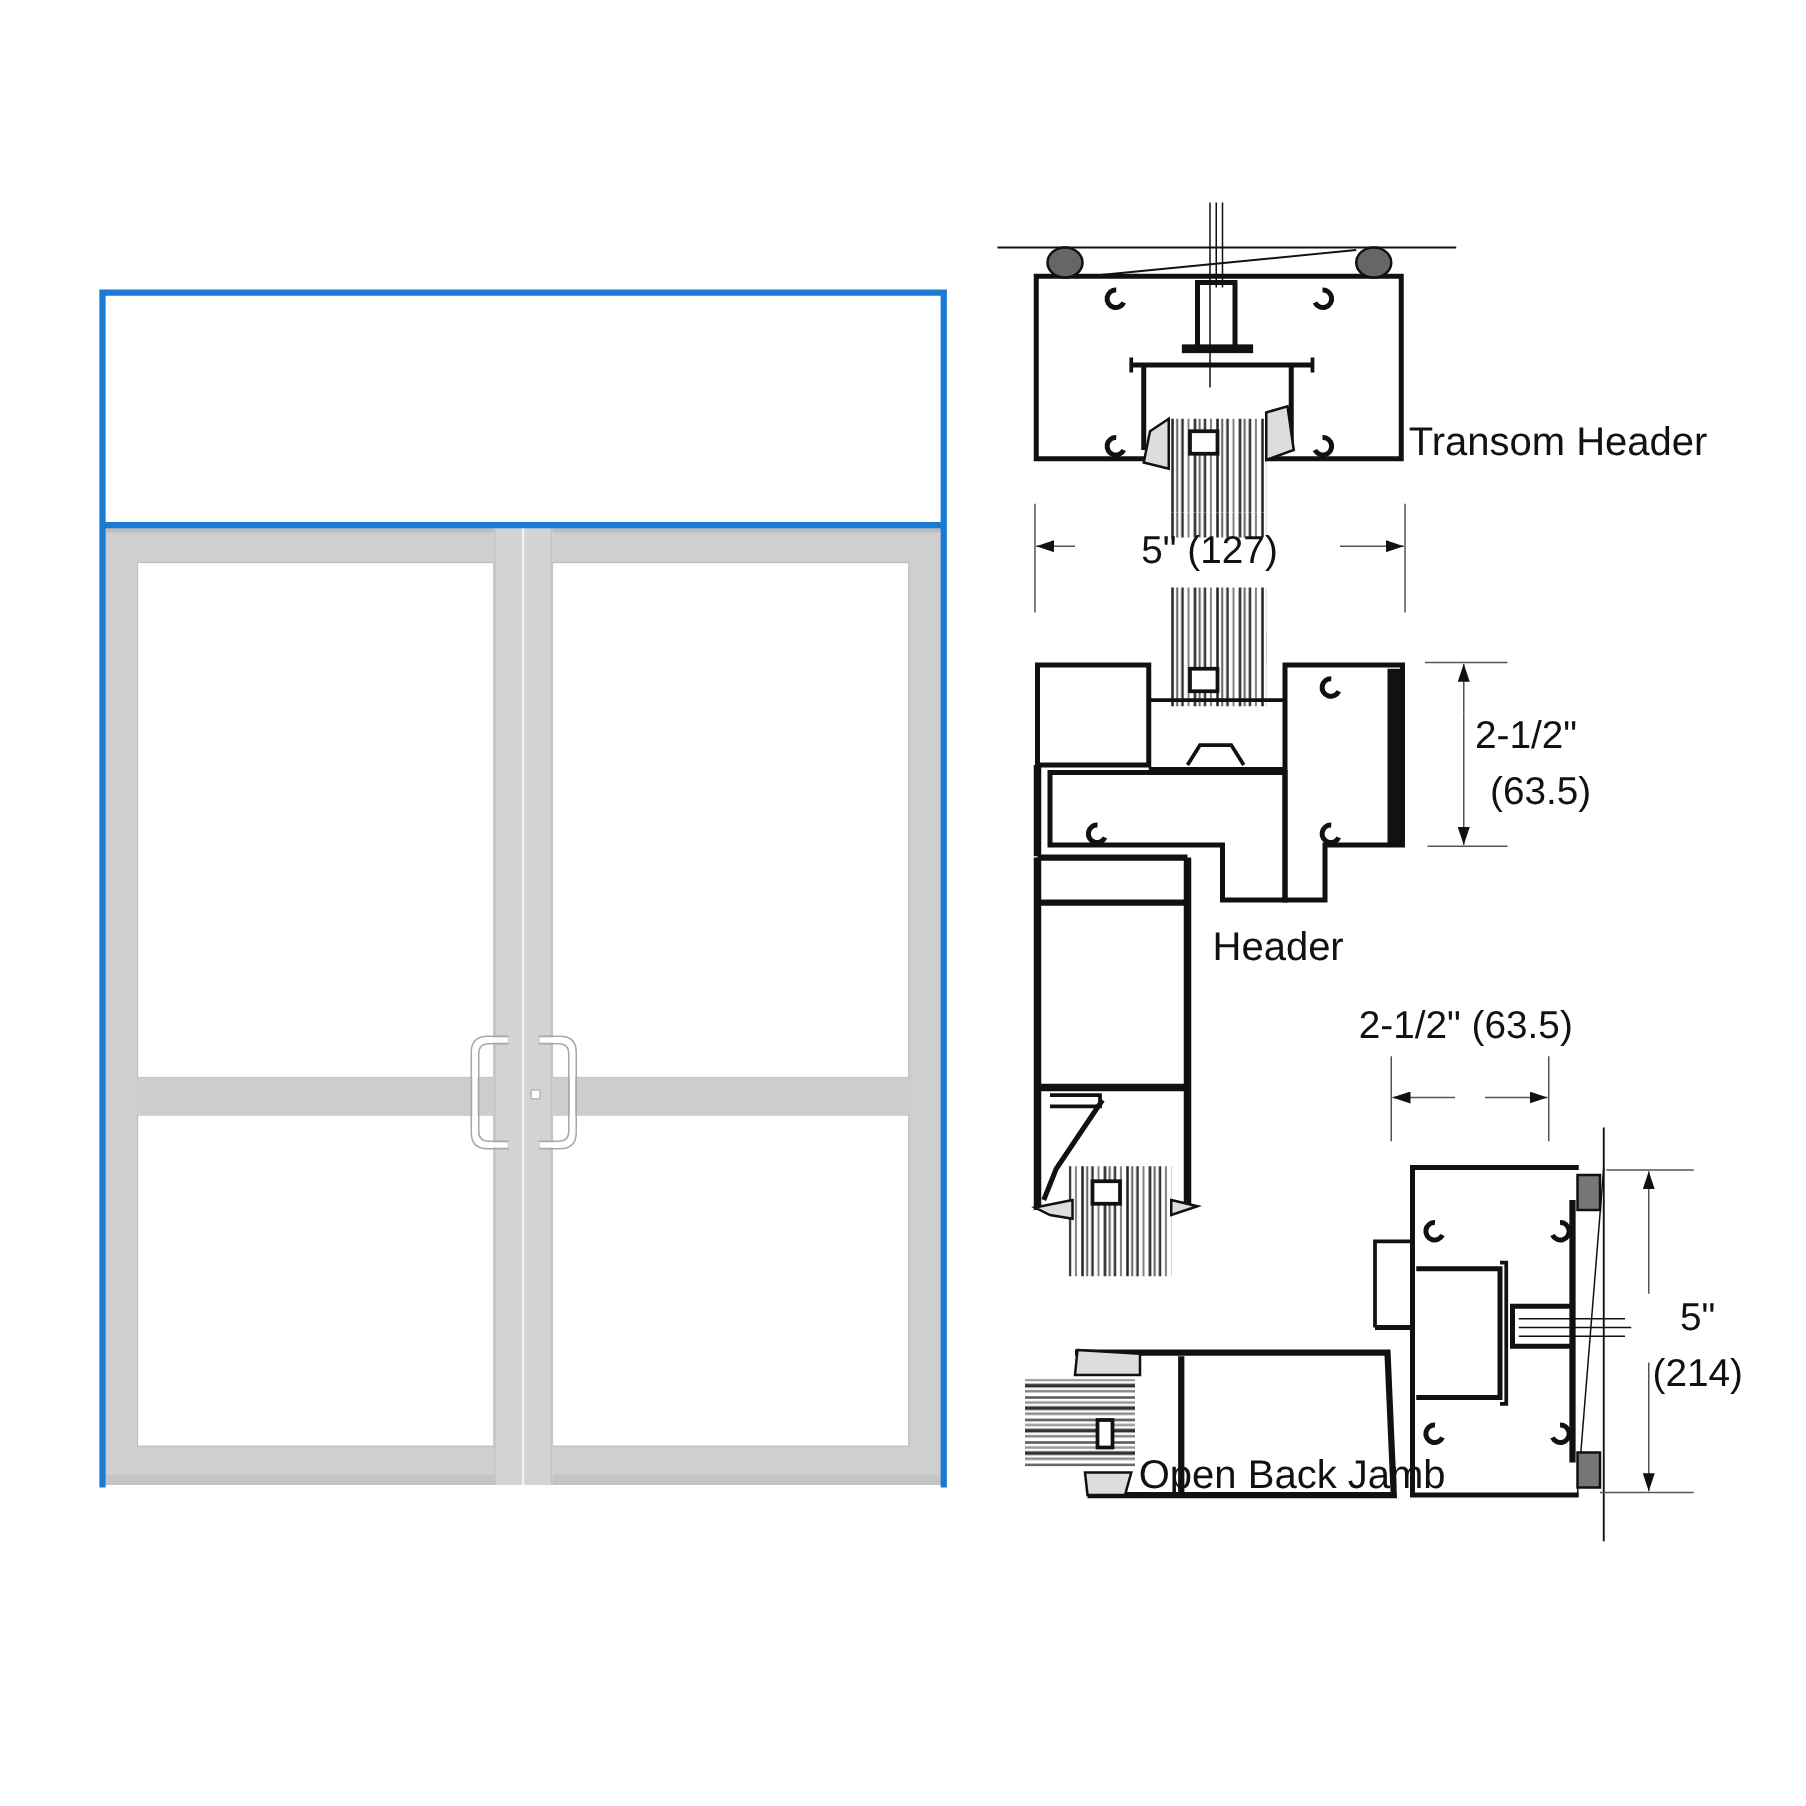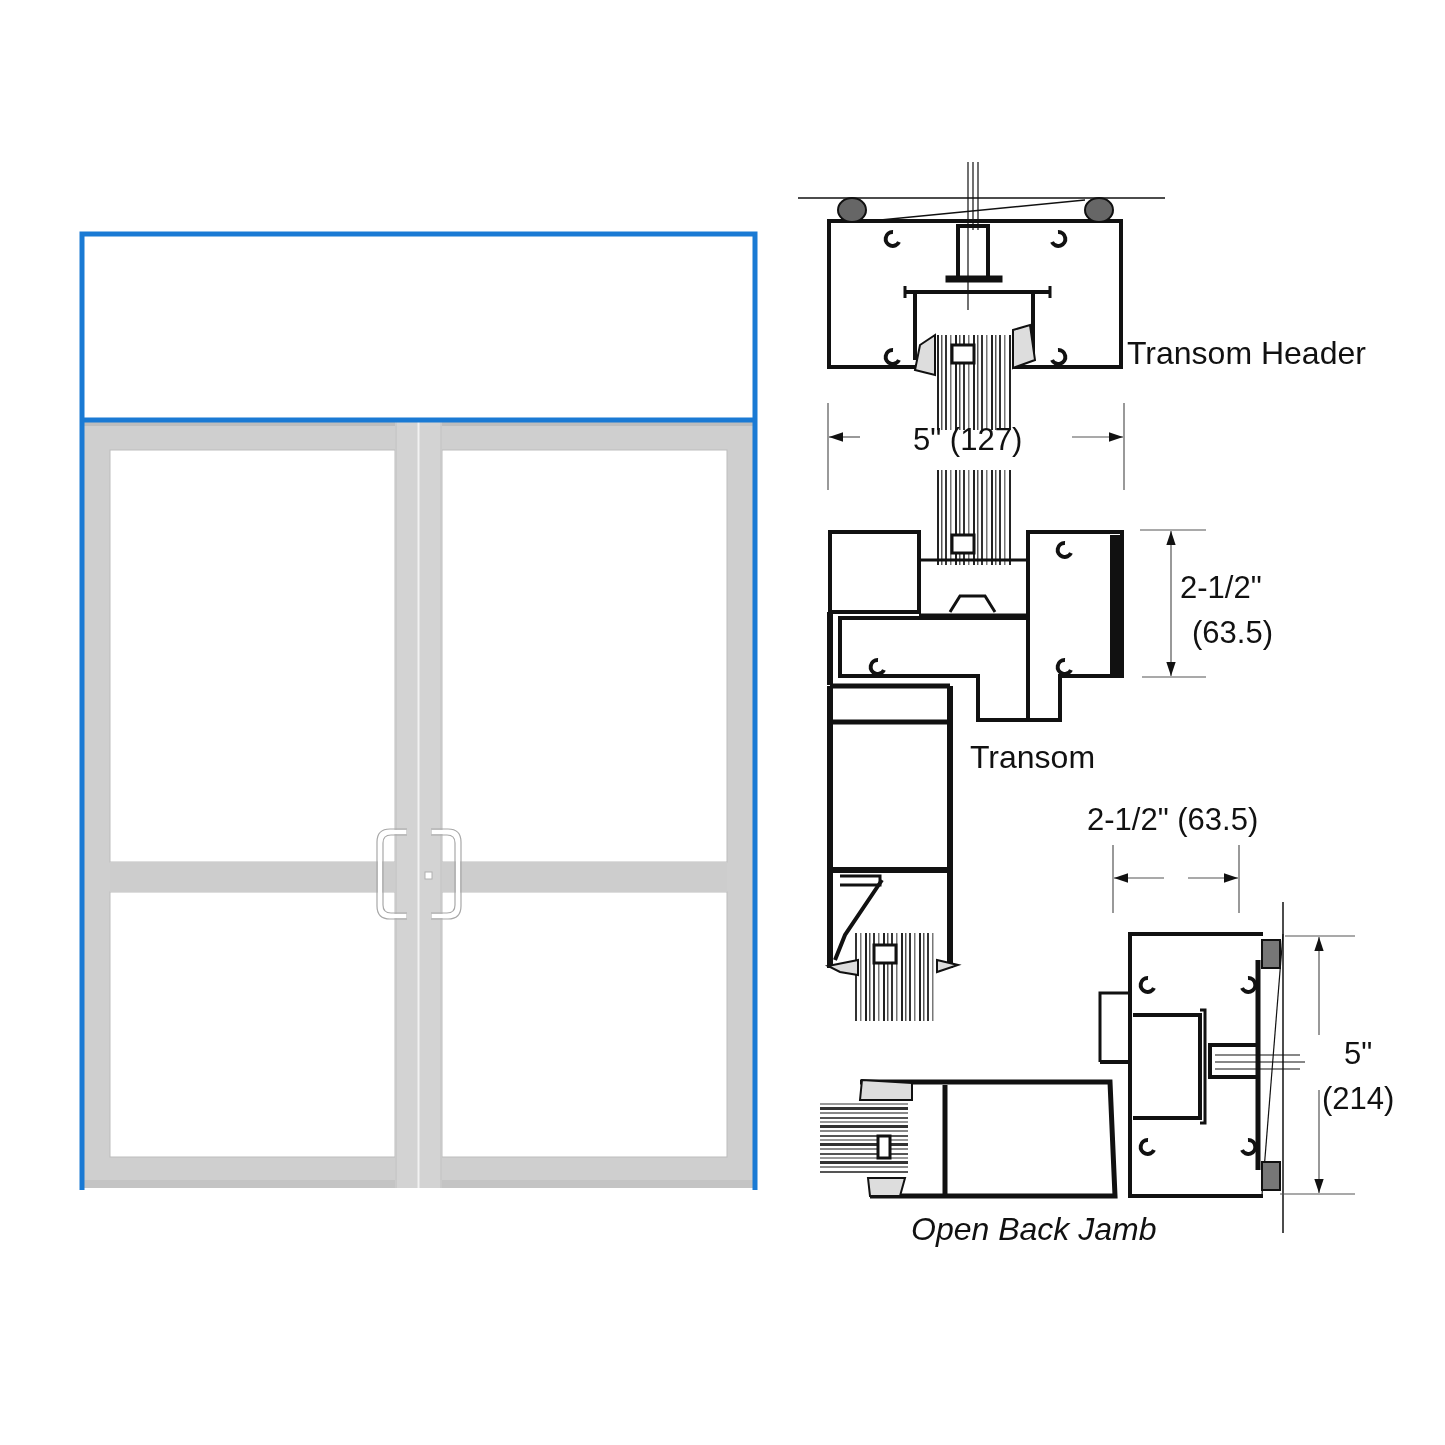--- a/index.html
+++ b/index.html
@@ -216,21 +216,21 @@
     </g>
   </svg>
 
   <div class="label caption" style="left:1127px;top:337px;">Transom Header</div>
 
   <div class="label dim" style="left:913px;top:424px;">5" (127)</div>
 
   <div class="label dim center" style="left:1180px;top:572px;">2-1/2"</div>
   <div class="label dim center" style="left:1192px;top:617px;text-align:right;">(63.5)</div>
 
-  <div class="label caption" style="left:970px;top:741px;">Transom</div>
+  <div class="label caption" style="left:970px;top:741px;">Header</div>
 
   <div class="label dim" style="left:1087px;top:804px;">2-1/2" (63.5)</div>
 
   <div class="label dim center" style="left:1344px;top:1038px;">5"</div>
   <div class="label dim center" style="left:1322px;top:1083px;">(214)</div>
 
-  <div class="label caption" style="left:911px;top:1213px;font-style:italic;">Open Back Jamb</div>
+  <div class="label caption" style="left:911px;top:1163px;">Open Back Jamb</div>
 </div>
 
 </body></html>

